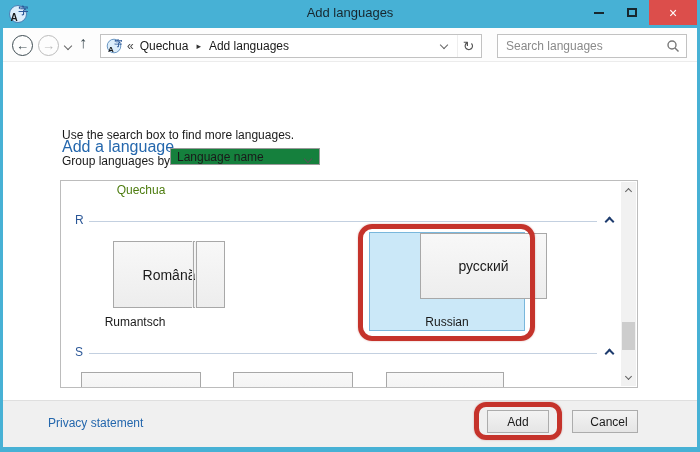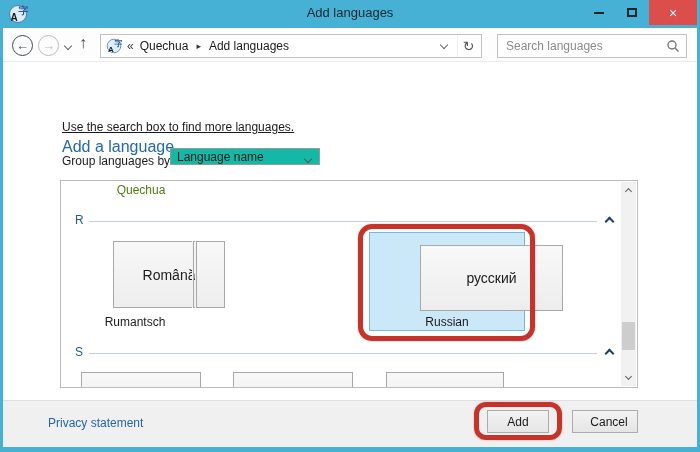--- a/index.html
+++ b/index.html
@@ -38,43 +38,43 @@
     transform:rotate(45deg);margin:0 10px 2px 0;}
   .ab-refresh{width:22px;height:22px;display:flex;align-items:center;justify-content:center;
     font-size:14px;color:#555;border-left:1px solid #eee;}
   .searchbox{position:absolute;left:494px;top:6px;width:190px;height:24px;border:1px solid #c2c2c2;
     background:#fff;display:flex;align-items:center;padding:0 6px;}
   .searchbox input{flex:1;border:none;outline:none;font-size:12px;color:#ec4899;background:transparent;}
   .searchbox input::placeholder{color:#8a8a8a;opacity:1;}
   .mag{width:14px;height:14px;flex:0 0 auto;}
   
   .page-heading{position:absolute;left:59px;top:62px;font-size:16px;color:#2467ad;margin-top:48px;}
-  .page-subtext{position:absolute;left:59px;top:92px;font-size:12px;color:#1a1a1a;text-decoration:underline;}
+  .page-subtext{position:absolute;left:59px;top:100px;font-size:12px;color:#1a1a1a;}
   .groupby-label{position:absolute;left:59px;top:126px;font-size:12px;color:#1a1a1a;}
   .groupby-select{position:absolute;left:167px;top:120px;width:150px;height:17px;border:1px solid #999;
-    background:#14b8a6;font-size:12px;color:#1a1a1a;display:flex;align-items:center;padding:0 6px;}
+    background:#15803d;font-size:12px;color:#1a1a1a;display:flex;align-items:center;padding:0 6px;}
   .sel-chev{position:absolute;right:8px;top:7px;width:6px;height:6px;border-right:1px solid #555;
     border-bottom:1px solid #555;transform:rotate(45deg);}
   
   .listbox{position:absolute;left:57px;top:152px;width:578px;height:208px;border:1px solid #bcbcbc;
     background:#fff;overflow:hidden;}
   .partial-top-label{position:absolute;left:20px;top:2px;width:120px;text-align:center;
     font-size:12px;color:#4d7c0f;}
   .group-letter{position:absolute;font-size:12px;color:#2b5797;}
   .group-line{position:absolute;height:1px;background:#c3d0e0;}
   .group-chev{position:absolute;width:7px;height:7px;border-right:2px solid #1e3c6e;
     border-bottom:2px solid #1e3c6e;transform:rotate(-135deg);}
   .tile{position:absolute;height:67px;border:1px solid #a8a8a8;
     background:linear-gradient(#f8f8f8,#ededed);display:flex;align-items:center;justify-content:center;
     font-size:14px;color:#1a1a1a;margin-left:34px;}
   .stack-edge{position:absolute;width:2px;height:67px;background:#f2f2f2;border-right:1px solid #a8a8a8;}
   .tile-label{position:absolute;text-align:center;font-size:12px;color:#1a1a1a;}
   .selection{position:absolute;left:308px;top:51px;width:156px;height:99px;background:#cbe8f8;
     border:1px solid #79b7dc;}
-  .selection .tile{left:16px;top:12px;width:143px;height:66px;}
+  .selection .tile{left:16px;top:0;width:127px;height:66px;}
   .selection .tile-label{left:0;top:82px;width:100%;font-size:12px;}
   .partial-tile{position:absolute;top:191px;height:30px;border:1px solid #a8a8a8;
     background:linear-gradient(#f8f8f8,#f0f0f0);}
   .annotation-ring{position:absolute;border:5px solid #c5332b;border-radius:14px;box-shadow:0 0 2px rgba(150,30,20,.35);}
   .ring-russian{left:297px;top:43px;width:177px;height:117px;}
   
   .scrollbar{position:absolute;right:1px;top:1px;bottom:1px;width:15px;background:#f1f1f1;}
   .sb-btn{position:absolute;left:0;width:15px;height:16px;display:flex;align-items:center;justify-content:center;}
   .sb-up{top:0;}
   .sb-down{bottom:0;}

